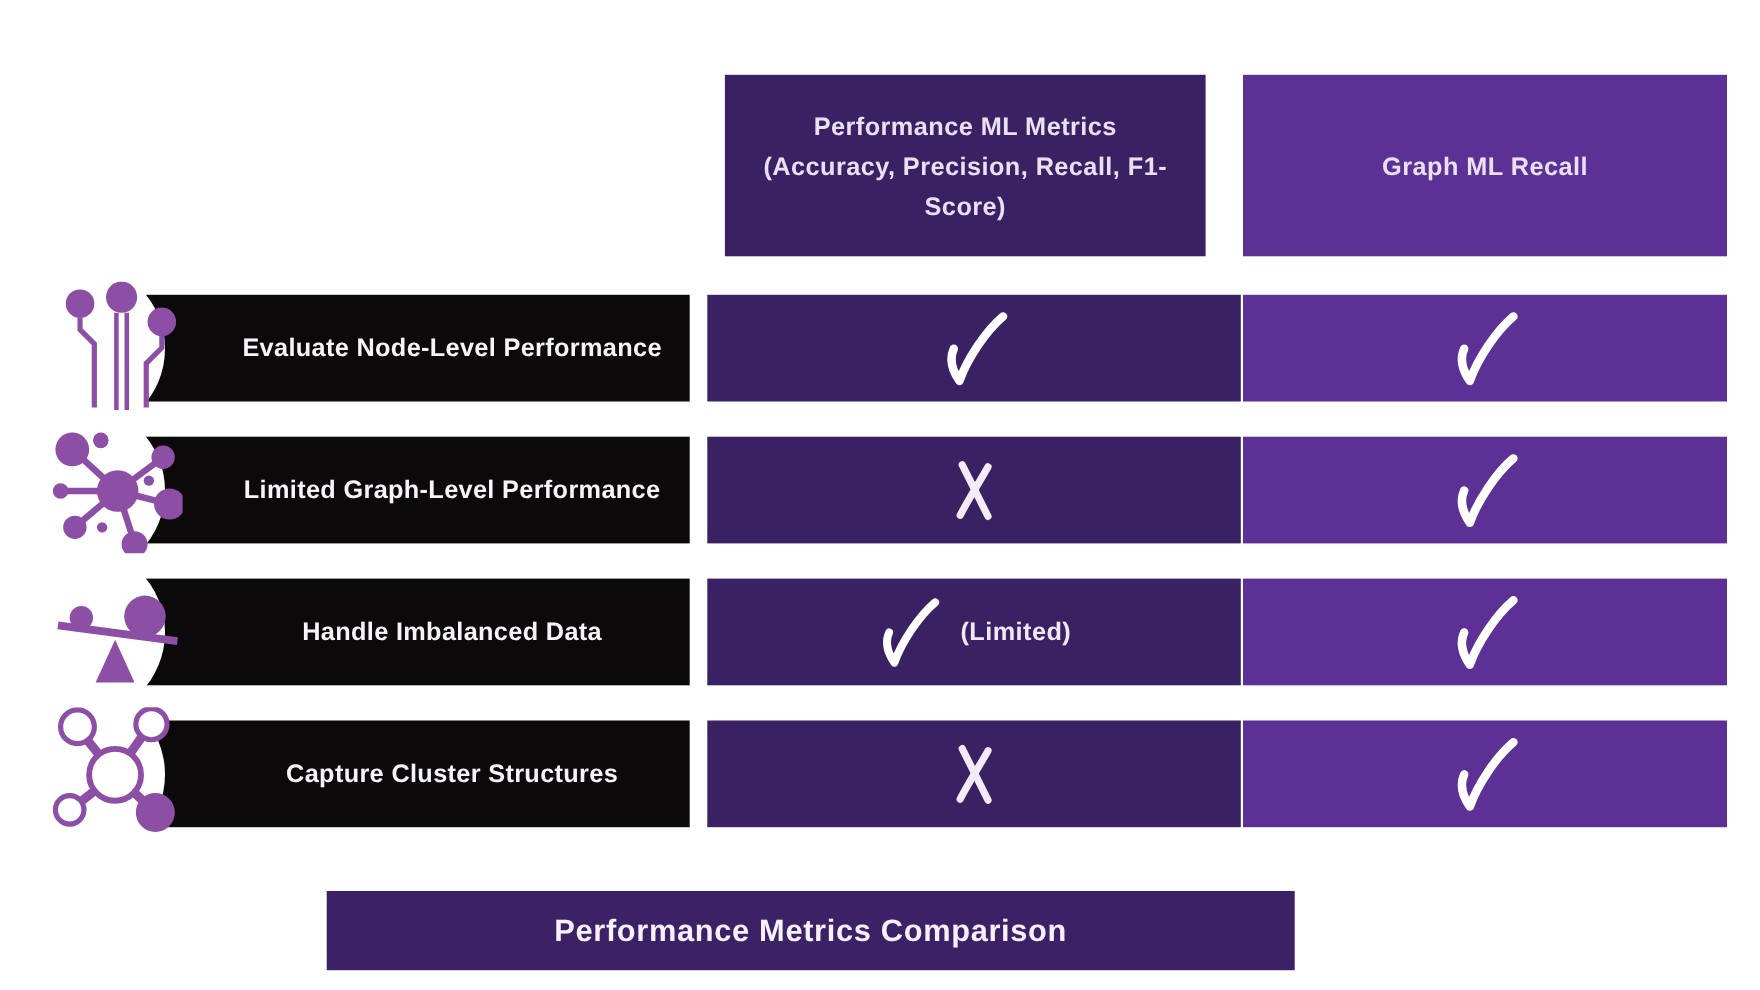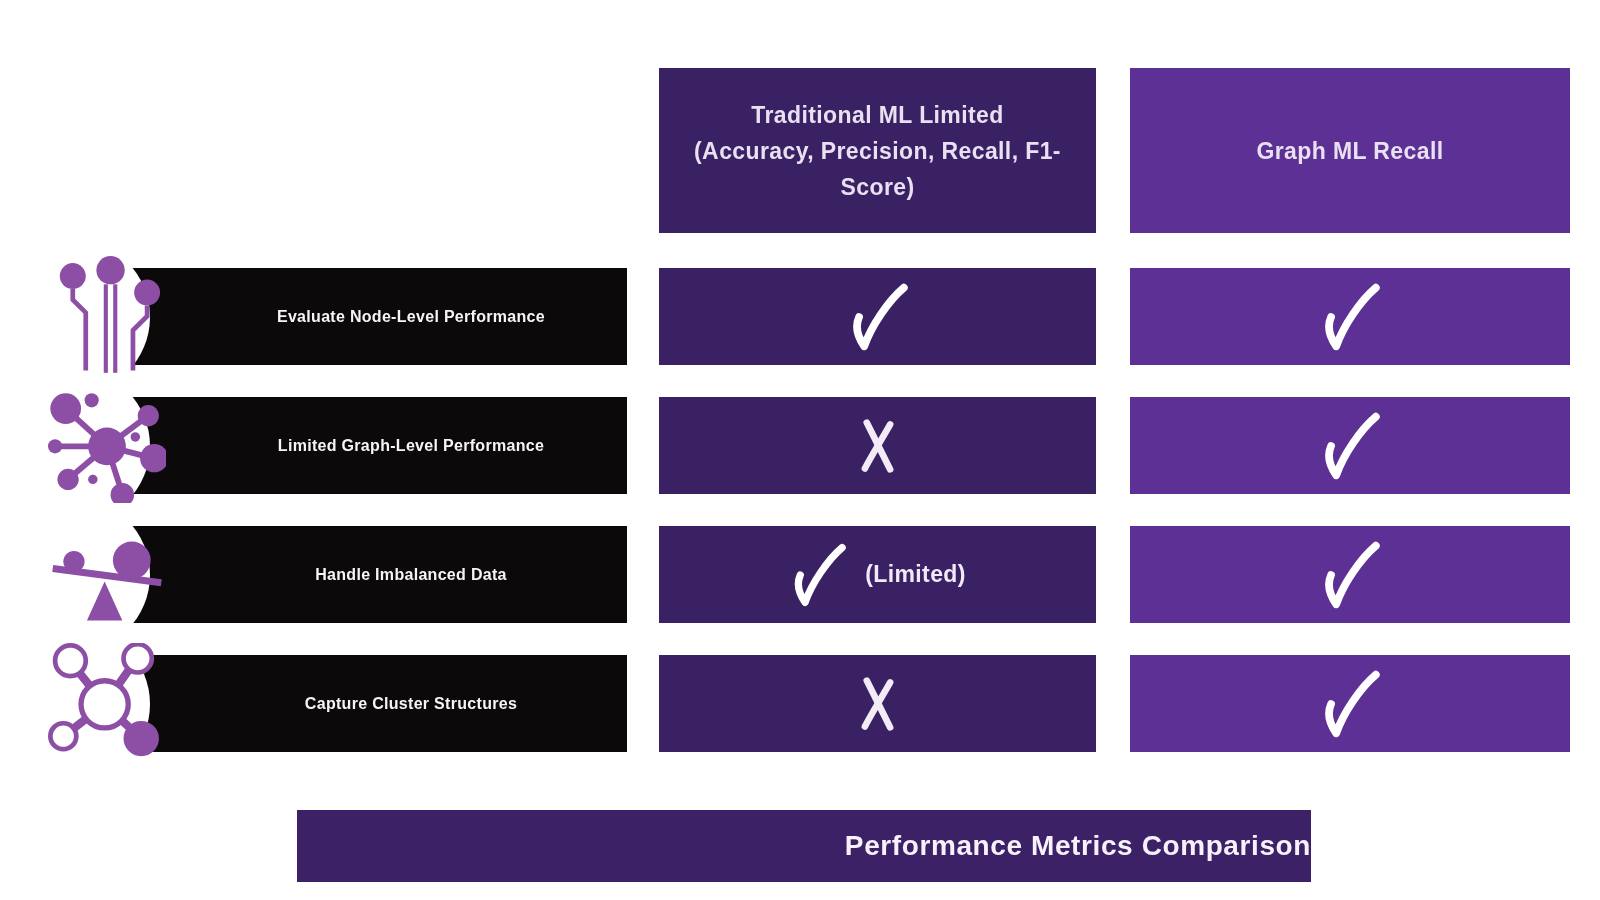--- a/index.html
+++ b/index.html
@@ -26,43 +26,43 @@
     display:flex;align-items:center;justify-content:center;
     box-sizing:border-box;padding-left:110px;padding-right:15px;
   }
   .row-bar::before{
     content:'';position:absolute;left:-106px;top:50%;
     width:156px;height:156px;margin-top:-78px;
     background:#ffffff;border-radius:50%;
   }
   .row-label{
     position:relative;z-index:2;color:#f7f4f9;font-weight:700;
-    font-size:16px;letter-spacing:0.3px;text-align:center;white-space:nowrap;
+    font-size:23px;letter-spacing:0.3px;text-align:center;white-space:nowrap;
   }
   .row-icon{
     position:absolute;left:-52px;top:-12px;width:118px;height:118px;z-index:3;
   }
   .row-icon svg{width:100%;height:100%;}
 
   
   .cell{
     height:97px;display:flex;align-items:center;justify-content:center;gap:18px;
   }
-  .cell.c1{left:659px;width:437px;background:#3a2163;}
+  .cell.c1{left:643px;width:485px;background:#3a2163;}
   .cell.c2{left:1130px;width:440px;background:#5c3094;}
   .mark-check,.mark-cross{display:none;}
   .cell .note{
     color:#f1eaf6;font-weight:700;font-size:23px;letter-spacing:0.4px;
   }
   .cell .note:empty{display:none;}
 
   
   .footer-bar{
-    left:297px;top:810px;width:1014px;height:72px;background:#3c2166;
-    display:flex;align-items:center;justify-content:flex-end;
+    left:297px;top:810px;width:880px;height:72px;background:#3c2166;
+    display:flex;align-items:center;justify-content:center;
   }
   .footer-title{
     color:#f6f1fa;font-weight:700;font-size:28px;letter-spacing:0.6px;
   }
 
   
   .r0{top:268px;} .r1{top:397px;} .r2{top:526px;} .r3{top:655px;justify-content:center;}
 </style>
 </head>
 <body>
@@ -121,21 +121,21 @@
       <circle cx="48" cy="52" r="20" stroke-width="4.5" fill="#ffffff"></circle>
       <circle cx="19" cy="15" r="13" stroke-width="4" fill="#ffffff"></circle>
       <circle cx="76" cy="13" r="12" stroke-width="4" fill="#ffffff"></circle>
       <circle cx="13" cy="79" r="11" stroke-width="4" fill="#ffffff"></circle>
       <circle cx="79" cy="81" r="13" stroke-width="4" fill="#8c4fa5"></circle>
     </g>
   </defs>
 </svg>
 
 <div class="abs col-header c1">
-  <div>Traditional ML Limited</div>
+  <div>Performance ML Metrics</div>
   <div>(Accuracy, Precision, Recall, F1-Score)</div>
 </div>
 <div class="abs col-header c2">
   <div>Graph ML Recall</div>
 </div>
 
 <div class="abs row-bar r0">
   <span class="row-icon">
     <svg viewBox="0 0 100 100">
         <use href="#def-icon-pins"></use>

